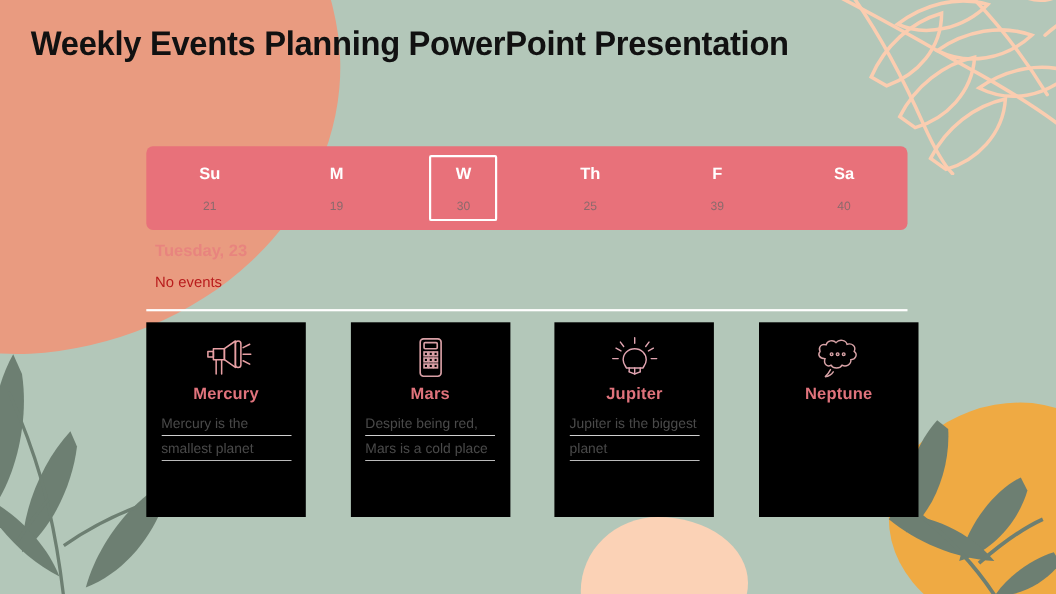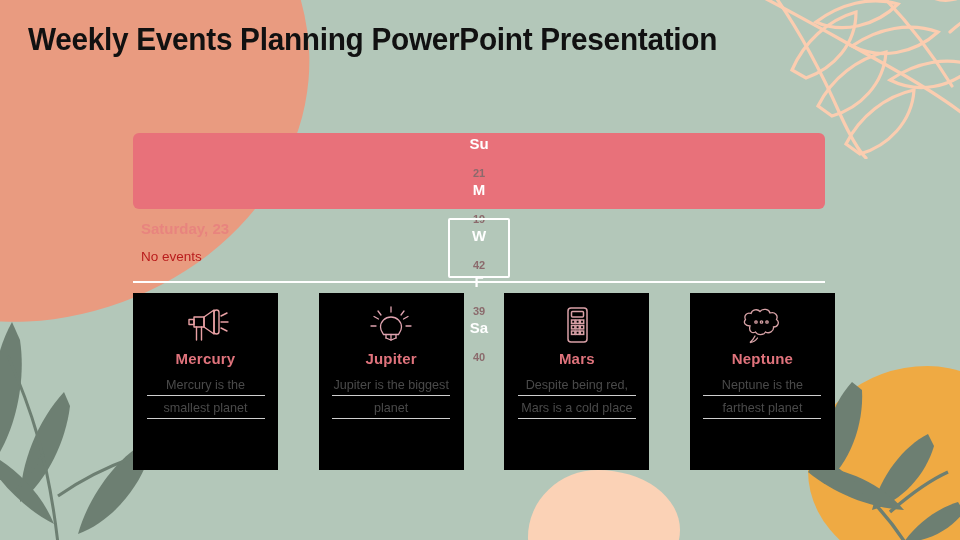--- a/index.html
+++ b/index.html
@@ -42,32 +42,32 @@
     letter-spacing:-0.3px;
     font-family:"Liberation Sans", sans-serif;
     transform:scaleX(0.96);transform-origin:left center;
     white-space:nowrap;
   }
 
   
   .weekbar{
     position:absolute;left:133px;top:133px;width:692px;height:76px;
     background:#e8717a;border-radius:6px;
-    display:flex;align-items:stretch;flex-direction:column;
+    display:flex;align-items:stretch;
   }
   .day{
     flex:1;display:flex;flex-direction:column;align-items:center;
     justify-content:center;position:relative;
   }
   .day .dow{
     font-size:15px;font-weight:bold;color:#ffffff;line-height:1;
     margin-top:3px;
   }
   .day .dnum{
-    font-size:11px;color:#8b6a6c;line-height:1;margin-top:17px;font-weight:bold;
+    font-size:11px;color:#8b6a6c;line-height:1;margin-top:17px;
   }
   .day.selected .sel-box{
     position:absolute;left:50%;top:50%;transform:translate(-50%,-50%);
     width:62px;height:60px;border:2px solid #ffffff;border-radius:2px;
     box-sizing:border-box;
   }
 
   
   .day-label{
     position:absolute;left:141px;top:220px;
@@ -91,21 +91,21 @@
     width:145px;height:177px;background:#000000;
     display:flex;flex-direction:column;align-items:center;
     box-sizing:border-box;padding-top:13px;
   }
   .card-icon{width:46px;height:38px;display:block;}
   .card-title{
     font-size:15px;font-weight:bold;color:#e0737c;
     margin-top:6px;letter-spacing:0.2px;
   }
   .card-body{
-    margin-top:7px;width:118px;text-align:center;
+    margin-top:7px;width:118px;
     font-size:12.6px;color:#4a4a4a;line-height:22.5px;
     background-image:repeating-linear-gradient(
       to bottom,
       transparent 0px, transparent 21.5px,
       #cfcfcf 21.5px, #cfcfcf 22.5px);
     background-position:0 0;
   }
 </style>
 </head>
 <body>
@@ -166,64 +166,55 @@
       <div class="dow">Su</div>
       <div class="dnum">21</div>
     </div>
     <div class="day">
       <div class="dow">M</div>
       <div class="dnum">19</div>
     </div>
     <div class="day selected">
       <div class="sel-box"></div>
       <div class="dow">W</div>
-      <div class="dnum">42</div>
+      <div class="dnum">30</div>
+    </div>
+    <div class="day">
+      <div class="dow">Th</div>
+      <div class="dnum">25</div>
     </div>
     <div class="day">
       <div class="dow">F</div>
       <div class="dnum">39</div>
     </div>
     <div class="day">
       <div class="dow">Sa</div>
       <div class="dnum">40</div>
     </div>
   </div>
 
-  <div class="day-label">Saturday, 23</div>
+  <div class="day-label">Tuesday, 23</div>
   <div class="day-events">No events</div>
   <div class="divider"></div>
 
   <div class="cards">
 
     <div class="card">
       <svg class="card-icon" viewBox="0 0 46 38">
         <g fill="none" stroke="#e8a0a4" stroke-width="1.4" stroke-linejoin="round" stroke-linecap="round">
           <rect x="11" y="11" width="10" height="10"></rect>
           <rect x="6" y="13.5" width="5" height="5"></rect>
           <path d="M21 11 L31 4 L31 28 L21 21 Z"></path>
           <rect x="31" y="4" width="5" height="24" rx="2.5"></rect>
           <path d="M13.5 21 L13.5 34 M18.5 21 L18.5 34"></path>
           <path d="M38 10 L44 7 M38 16 L45 16 M38 22 L44 25"></path>
         </g>
       </svg>
       <div class="card-title">Mercury</div>
       <div class="card-body">Mercury is the smallest planet</div>
-    </div>
-
-    <div class="card">
-      <svg class="card-icon" viewBox="0 0 46 38">
-        <g fill="none" stroke="#e0a4b0" stroke-width="1.3" stroke-linecap="round">
-          <path d="M23 11 C29 11 33.5 15.5 33.5 21 C33.5 24.5 31.5 26.5 30.5 28.5 L15.5 28.5 C14.5 26.5 12.5 24.5 12.5 21 C12.5 15.5 17 11 23 11 Z"></path>
-          <path d="M18 28.5 L18 32 M23 28.5 L23 34 M28 28.5 L28 32"></path>
-          <path d="M18 32 L23 34 L28 32"></path>
-          <path d="M23 6 L23 1 M13 9 L10 5 M33 9 L36 5 M8 20 L3 20 M38 20 L43 20 M10.5 13 L6 10.5 M35.5 13 L40 10.5"></path>
-        </g>
-      </svg>
-      <div class="card-title">Jupiter</div>
-      <div class="card-body">Jupiter is the biggest planet</div>
     </div>
 
     <div class="card">
       <svg class="card-icon" viewBox="0 0 46 38">
         <g fill="none" stroke="#d9a0a6" stroke-width="1.5">
           <rect x="14" y="2" width="19" height="34" rx="3"></rect>
           <rect x="17.5" y="5.5" width="12" height="5.5" rx="1"></rect>
           <rect x="17.5" y="14" width="3.4" height="3.4"></rect>
           <rect x="21.9" y="14" width="3.4" height="3.4"></rect>
           <rect x="26.3" y="14" width="3.4" height="3.4"></rect>
@@ -234,28 +225,40 @@
           <rect x="21.9" y="25" width="3.4" height="3.4"></rect>
           <rect x="26.3" y="25" width="3.4" height="3.4"></rect>
         </g>
       </svg>
       <div class="card-title">Mars</div>
       <div class="card-body">Despite being red, Mars is a cold place</div>
     </div>
 
     <div class="card">
       <svg class="card-icon" viewBox="0 0 46 38">
+        <g fill="none" stroke="#e0a4b0" stroke-width="1.3" stroke-linecap="round">
+          <path d="M23 11 C29 11 33.5 15.5 33.5 21 C33.5 24.5 31.5 26.5 30.5 28.5 L15.5 28.5 C14.5 26.5 12.5 24.5 12.5 21 C12.5 15.5 17 11 23 11 Z"></path>
+          <path d="M18 28.5 L18 32 M23 28.5 L23 34 M28 28.5 L28 32"></path>
+          <path d="M18 32 L23 34 L28 32"></path>
+          <path d="M23 6 L23 1 M13 9 L10 5 M33 9 L36 5 M8 20 L3 20 M38 20 L43 20 M10.5 13 L6 10.5 M35.5 13 L40 10.5"></path>
+        </g>
+      </svg>
+      <div class="card-title">Jupiter</div>
+      <div class="card-body">Jupiter is the biggest planet</div>
+    </div>
+
+    <div class="card">
+      <svg class="card-icon" viewBox="0 0 46 38">
         <g fill="none" stroke="#d7a2a6" stroke-width="1.3" stroke-linecap="round">
           <path d="M11 20 C6 20 4 16.5 6.5 13.5 C4.5 9.5 8 6 12 7.5 C13 3.5 18.5 2.5 21 5.5
                    C24 2 30 3 31 7 C36 5.5 39.5 9.5 37.5 13.5 C41 16 39 21 34.5 21
                    C35 25.5 30 28 26.5 26 C24.5 29.5 18.5 29.5 16.5 26 C13 28 9.5 25 11 20 Z"></path>
           <path d="M16 30 C14.5 33 13 35 11 36.5 C14.5 36 17 34.5 18.5 32"></path>
           <circle cx="17" cy="16" r="1.2"></circle>
           <circle cx="22.5" cy="16" r="1.2"></circle>
           <circle cx="28" cy="16" r="1.2"></circle>
         </g>
       </svg>
       <div class="card-title">Neptune</div>
-      <div class="card-body">Neptune is the farthest planet</div>
     </div>
 
   </div>
 </div>
 
 </body></html>

